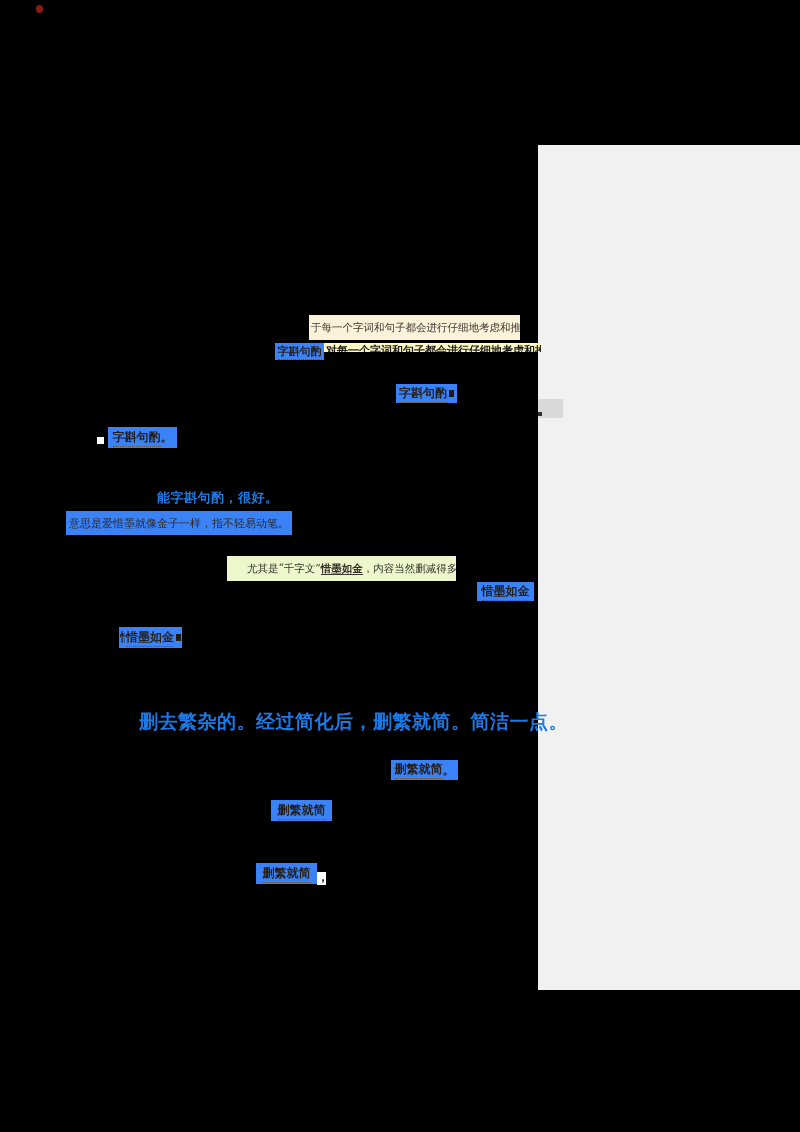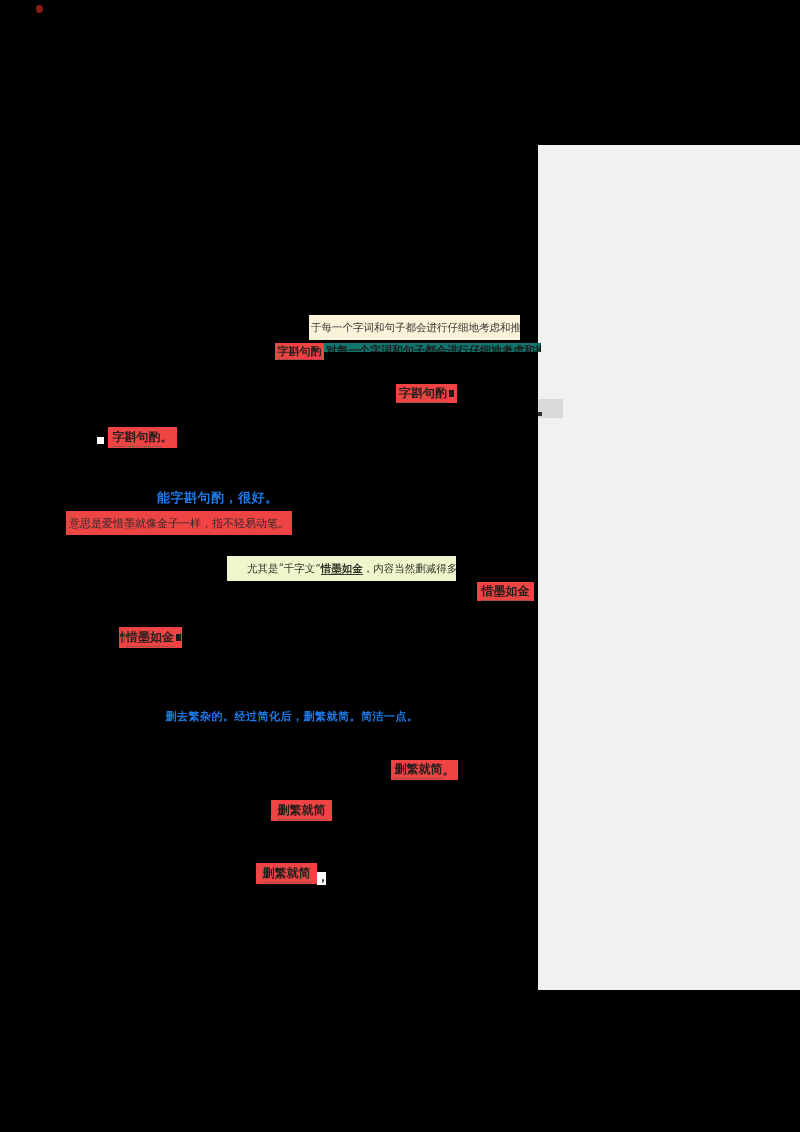--- a/index.html
+++ b/index.html
@@ -47,30 +47,30 @@
     left:227px; top:556px; width:229px; height:25px;
     background:#eef6cb; font-size:10.5px; line-height:25px;
     padding-left:20px; box-sizing:border-box; color:#33302a;
   }
   .hl2 .em{
     font-weight:bold;
     border-bottom:1px solid #3a352e;
   }
   
   .wbox{
-    background:#ef4444; color:#241f1c;
+    background:#3b82f6; color:#241f1c;
     font-family:"DejaVu Serif", serif; font-weight:bold;
     white-space:nowrap; overflow:hidden;
     display:flex; align-items:center; justify-content:center;
   }
   .wbox .word{ border-bottom:1px dotted #5a5550; }
   .box1{ left:275px; top:343px; width:49px; height:17px; font-size:11px; }
   .strip{
     left:324px; top:343px; width:217px; height:9px;
-    background:#0f766e; overflow:hidden;
+    background:#fef9c3; overflow:hidden;
   }
   .strip span{
     position:absolute; left:2px; top:0;
     font-family:"DejaVu Serif", serif; font-weight:bold;
     font-size:11px; color:#1c1c1c; white-space:nowrap;
   }
   .box2{ left:396px; top:384px; width:61px; height:19px; font-size:12px; position:absolute;}
   .box3{ left:108px; top:427px; width:69px; height:21px; font-size:12px; }
   .box4{ left:119px; top:627px; width:63px; height:21px; font-size:12px; }
   .box5{ left:391px; top:760px; width:67px; height:20px; font-size:12px; }
@@ -92,21 +92,21 @@
     left:317px; top:872px; width:9px; height:13px; background:#fff;
     color:#241f1c; font-family:"DejaVu Serif", serif; font-weight:bold;
     font-size:12px; line-height:10px; overflow:hidden;
   }
   
   .blue-note{
     font-weight:bold; white-space:nowrap;
     font-family:"DejaVu Sans", sans-serif;
   }
   .blue1{ left:141px; top:489px; width:140px; height:18px; font-size:13px; letter-spacing:0.5px; }
-  .blue2{ left:125px; top:709px; width:334px; height:18px; font-size:11px; letter-spacing:0.5px;text-align:center; }
+  .blue2{ left:139px; top:709px; width:334px; height:18px; font-size:19px; letter-spacing:0.5px;text-align:center; }
   .blue3{ left:145px; top:913px; width:203px; height:18px; font-size:13.5px; letter-spacing:1px; }
 </style>
 </head>
 <body>
 
 <div class="canvas">
 
   <div class="abs page-panel" style="background: rgb(241, 241, 241);"></div>
   <div class="abs panel-notch" style="background: rgb(217, 217, 217);"></div>
   <div class="abs notch-dot"></div>

